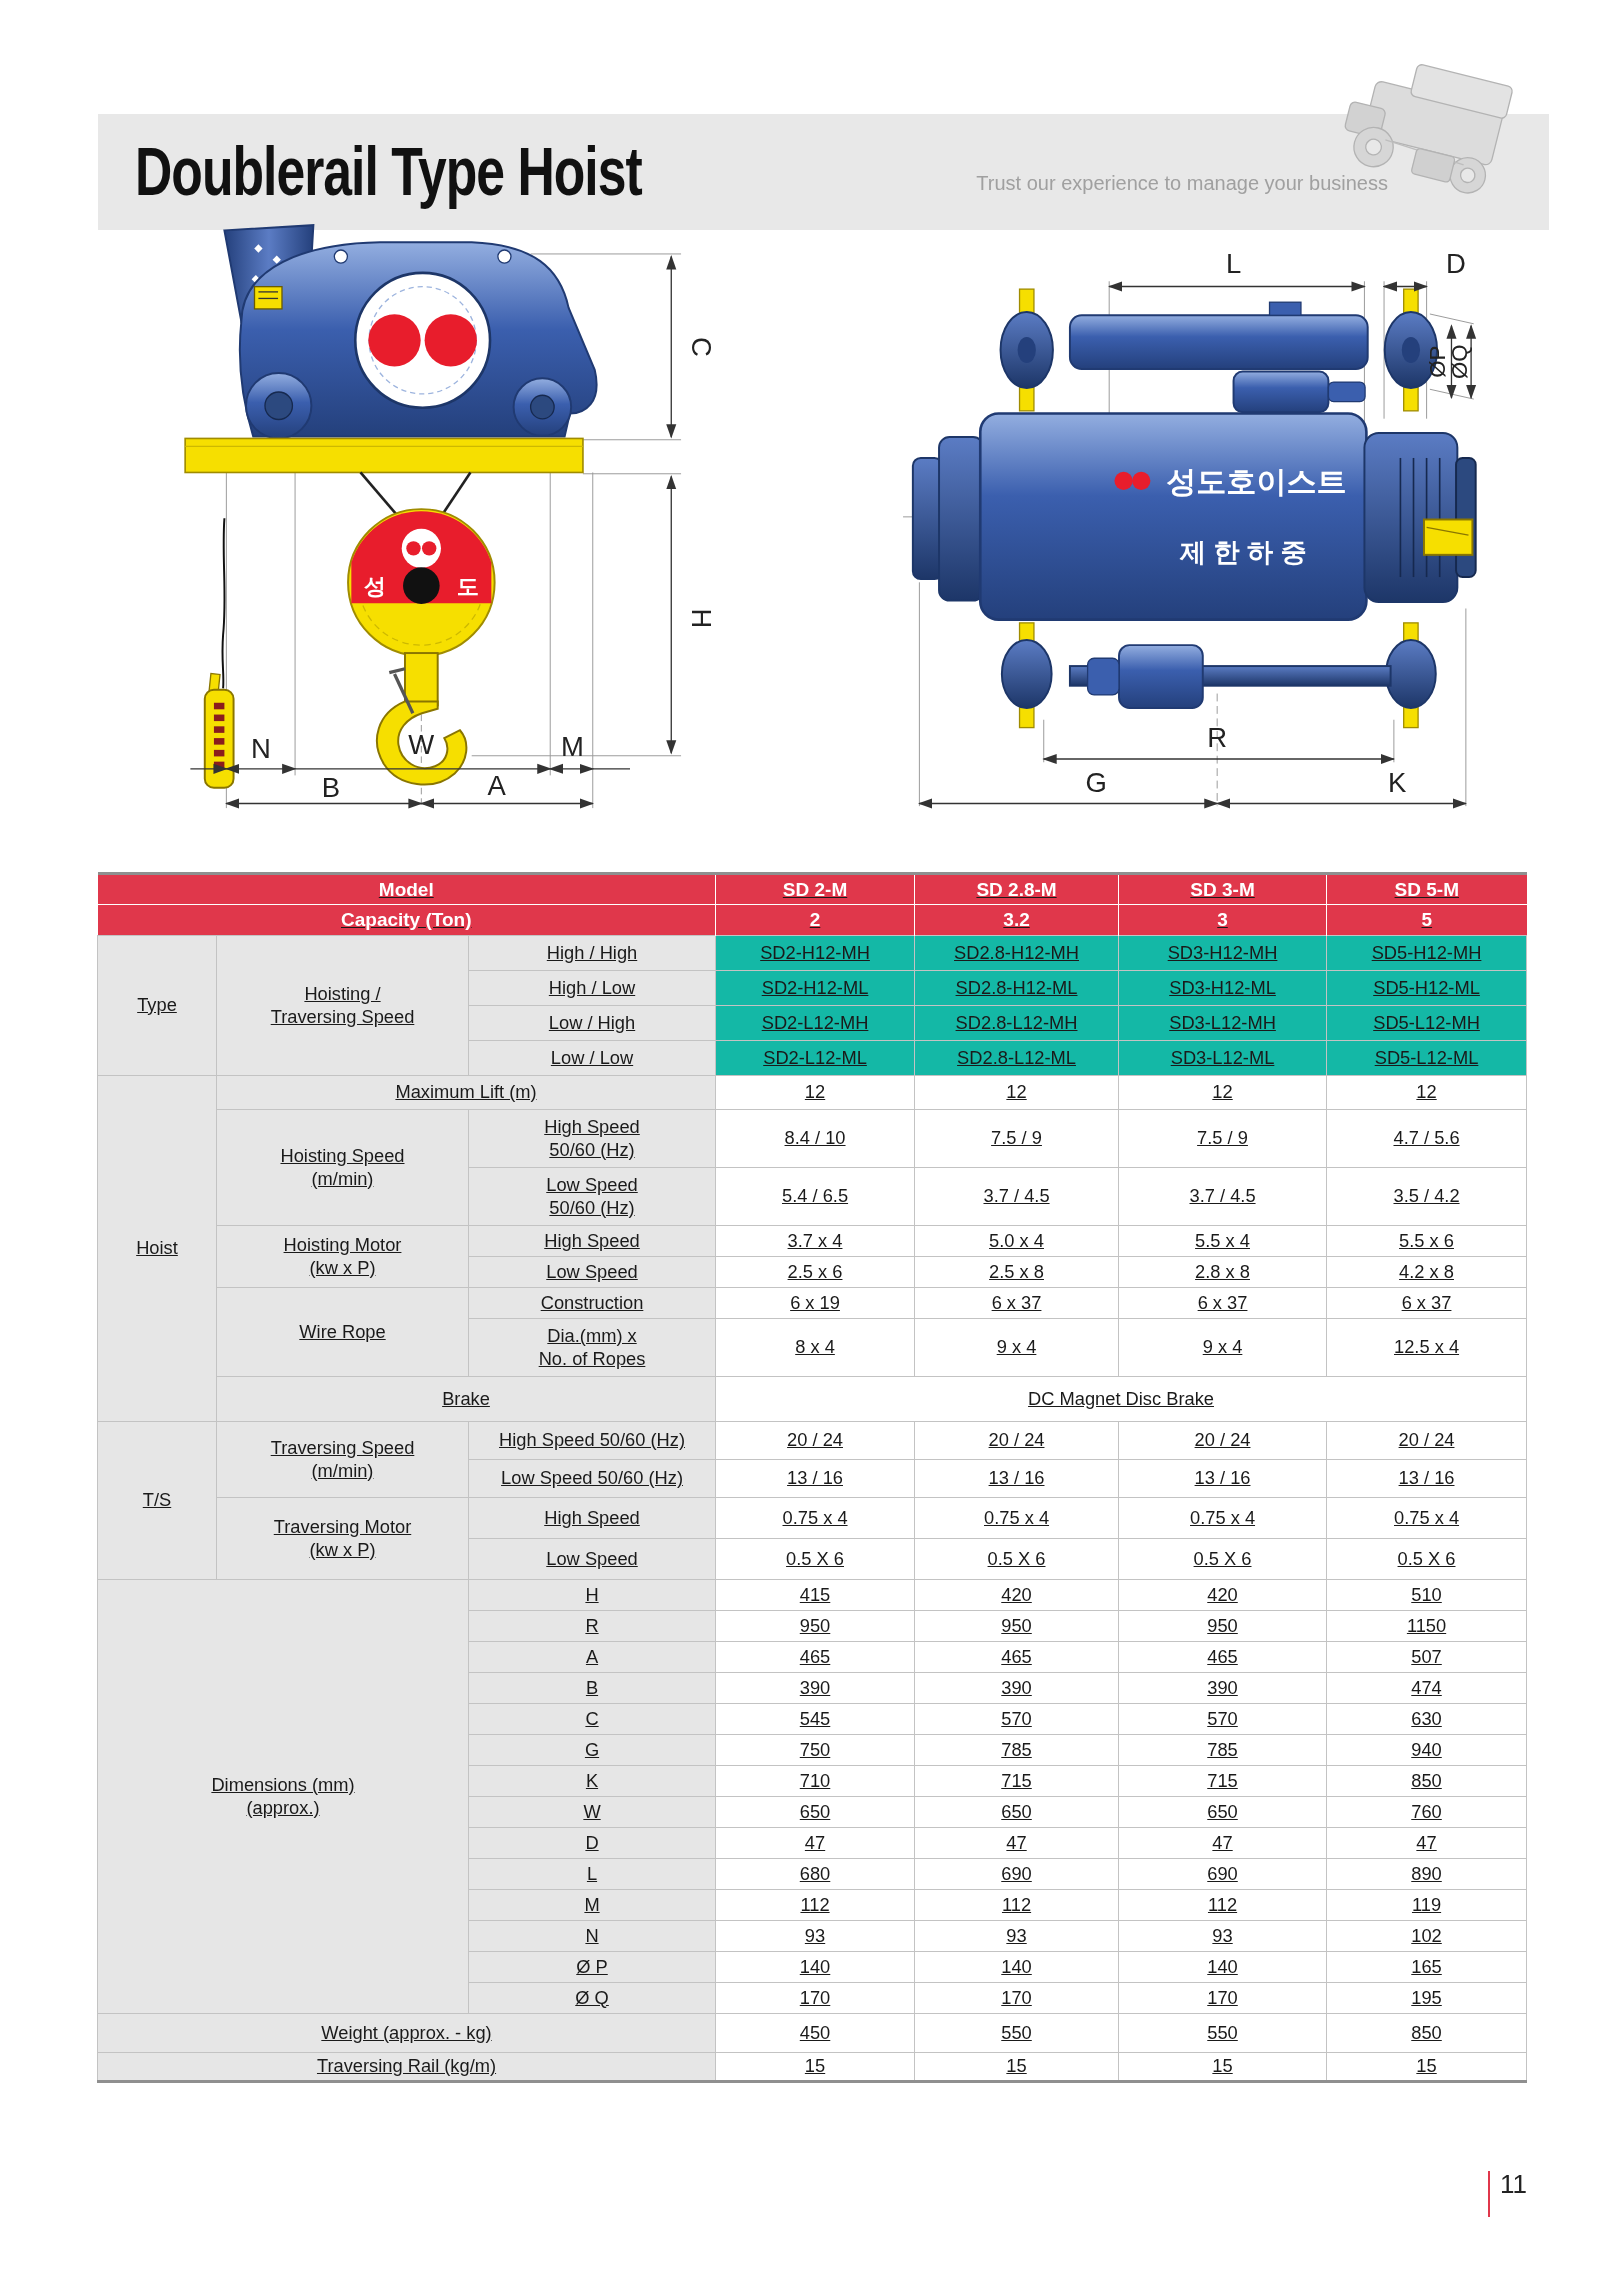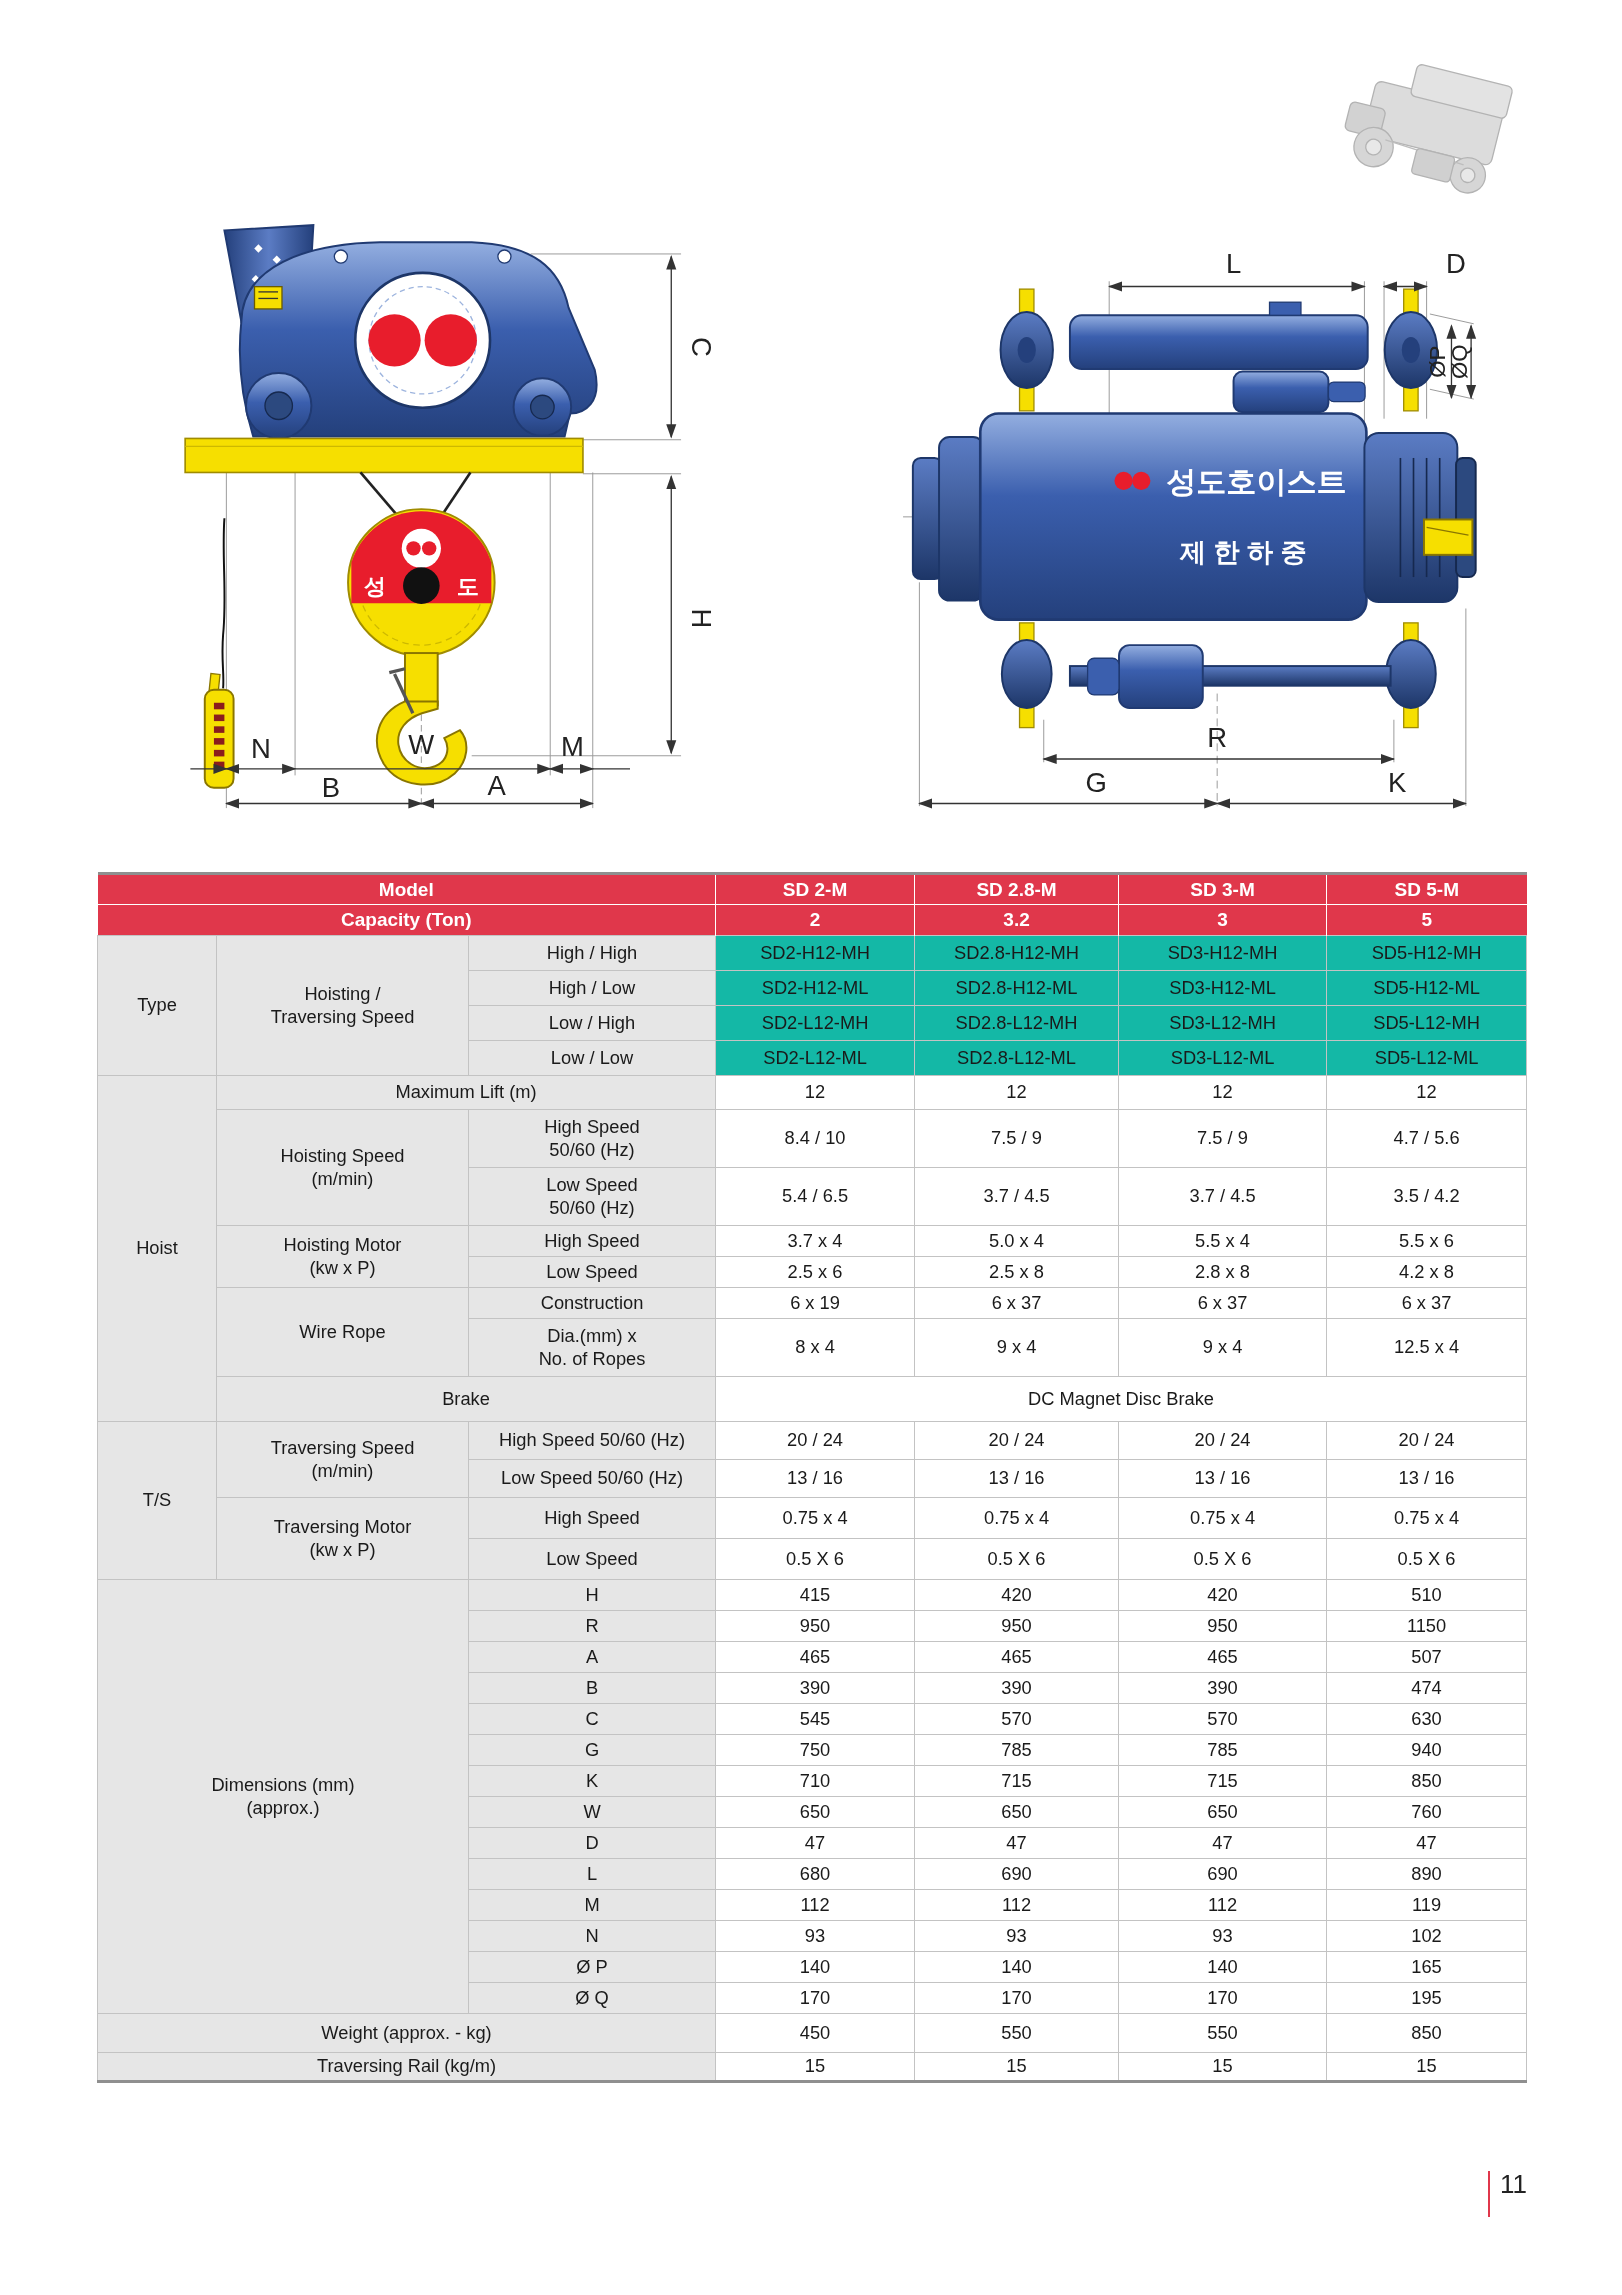--- a/index.html
+++ b/index.html
@@ -21,21 +21,21 @@
   .tagline{position:absolute;right:161px;top:58px;font-size:20px;color:#a0a0a0;white-space:nowrap;}
   .deco3d{position:absolute;left:1330px;top:59px;}
 
   
   .draw-front{position:absolute;left:164px;top:216px;}
   .draw-side{position:absolute;left:903px;top:242px;}
   svg text{font-family:"Liberation Sans","DejaVu Sans",sans-serif;}
 
   
   table.spec{position:absolute;left:97px;top:872px;width:1428px;border-collapse:collapse;table-layout:fixed;
-             border-top:3.9px solid #8f8f8f;border-bottom:3.9px solid #8f8f8f;font-size:18.3px;}
+             border-top:3.9px solid #8f8f8f;border-bottom:3.9px solid #8f8f8f;font-size:18.3px;text-decoration:underline;}
   table.spec td{border:0.7px solid #c3c3c3;text-align:center;vertical-align:middle;padding:0 3.9px;line-height:1.25;}
   tr.hdr td{background:#e0374b;color:#ffffff;font-weight:bold;font-size:19px;border:1.3px solid #ffffff;}
   tr.hdr td:first-child{border-left:none;}
   tr.hdr td:last-child{border-right:none;}
   tr.hdr1 td{border-top:none;}
   tr.hdr2 td{border-bottom:none;}
   td.grp,td.cat,td.sub{background:#e6e6e6;margin-top:7px;}
   td.pink{background:#14b8a6;}
   td.val{background:#ffffff;}
   .pre{white-space:pre-line;}
@@ -47,20 +47,24 @@
   .footbar{position:absolute;left:0;top:2217px;width:1622px;height:79px;background:#e0374b;}
   .foot-text{position:absolute;right:98px;top:18.3px;color:#ffffff;font-weight:bold;font-size:31px;
              transform:scaleX(0.88);transform-origin:100% 50%;white-space:nowrap;}
 </style>
 </head>
 <body>
 
 <div class="page">
 
 
+  <div class="titleband">
+    <div class="page-title">Doublerail Type Hoist</div>
+    <div class="tagline">Trust our experience to manage your business</div>
+  </div>
 
   <svg class="deco3d" width="203" height="141" viewBox="0 0 310 215">
     <g transform="rotate(14 155 110)" stroke="#b3b3b3" stroke-width="2" fill="#dcdcdc">
       <rect x="55" y="55" width="200" height="85" rx="10"></rect>
       <rect x="110" y="15" width="150" height="50" rx="8" fill="#e3e3e3"></rect>
       <rect x="25" y="95" width="55" height="45" rx="8" fill="#d2d2d2"></rect>
       <circle cx="75" cy="155" r="30" fill="#d6d6d6"></circle>
       <circle cx="225" cy="162" r="27" fill="#d6d6d6"></circle>
       <circle cx="75" cy="155" r="12" fill="#e8e8e8"></circle>
       <circle cx="225" cy="162" r="11" fill="#e8e8e8"></circle>

